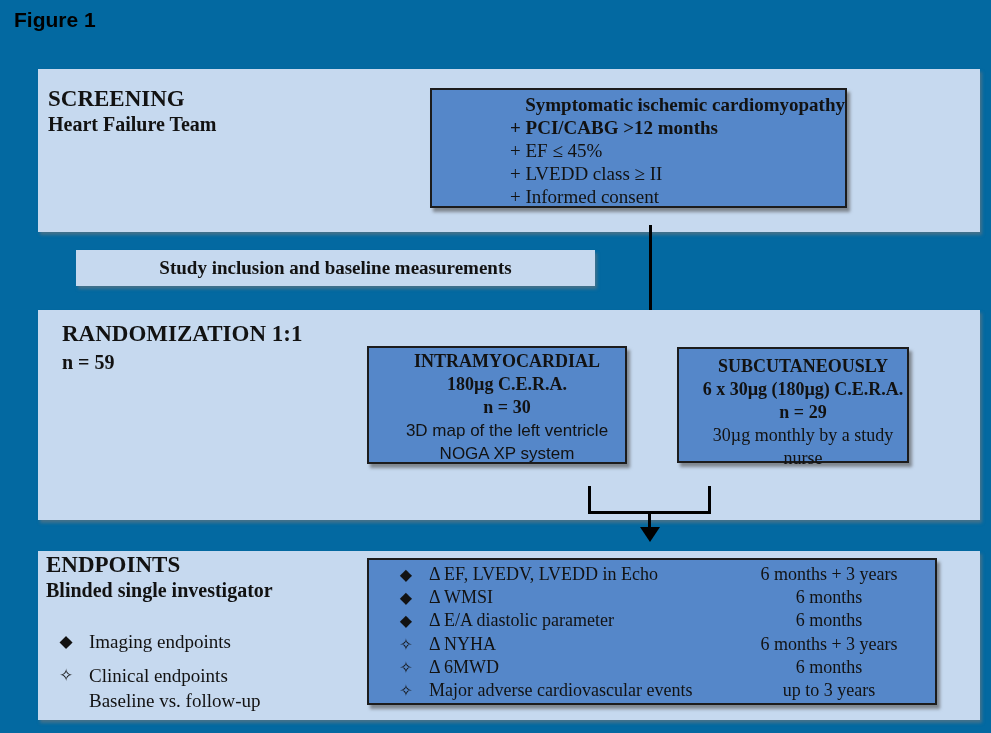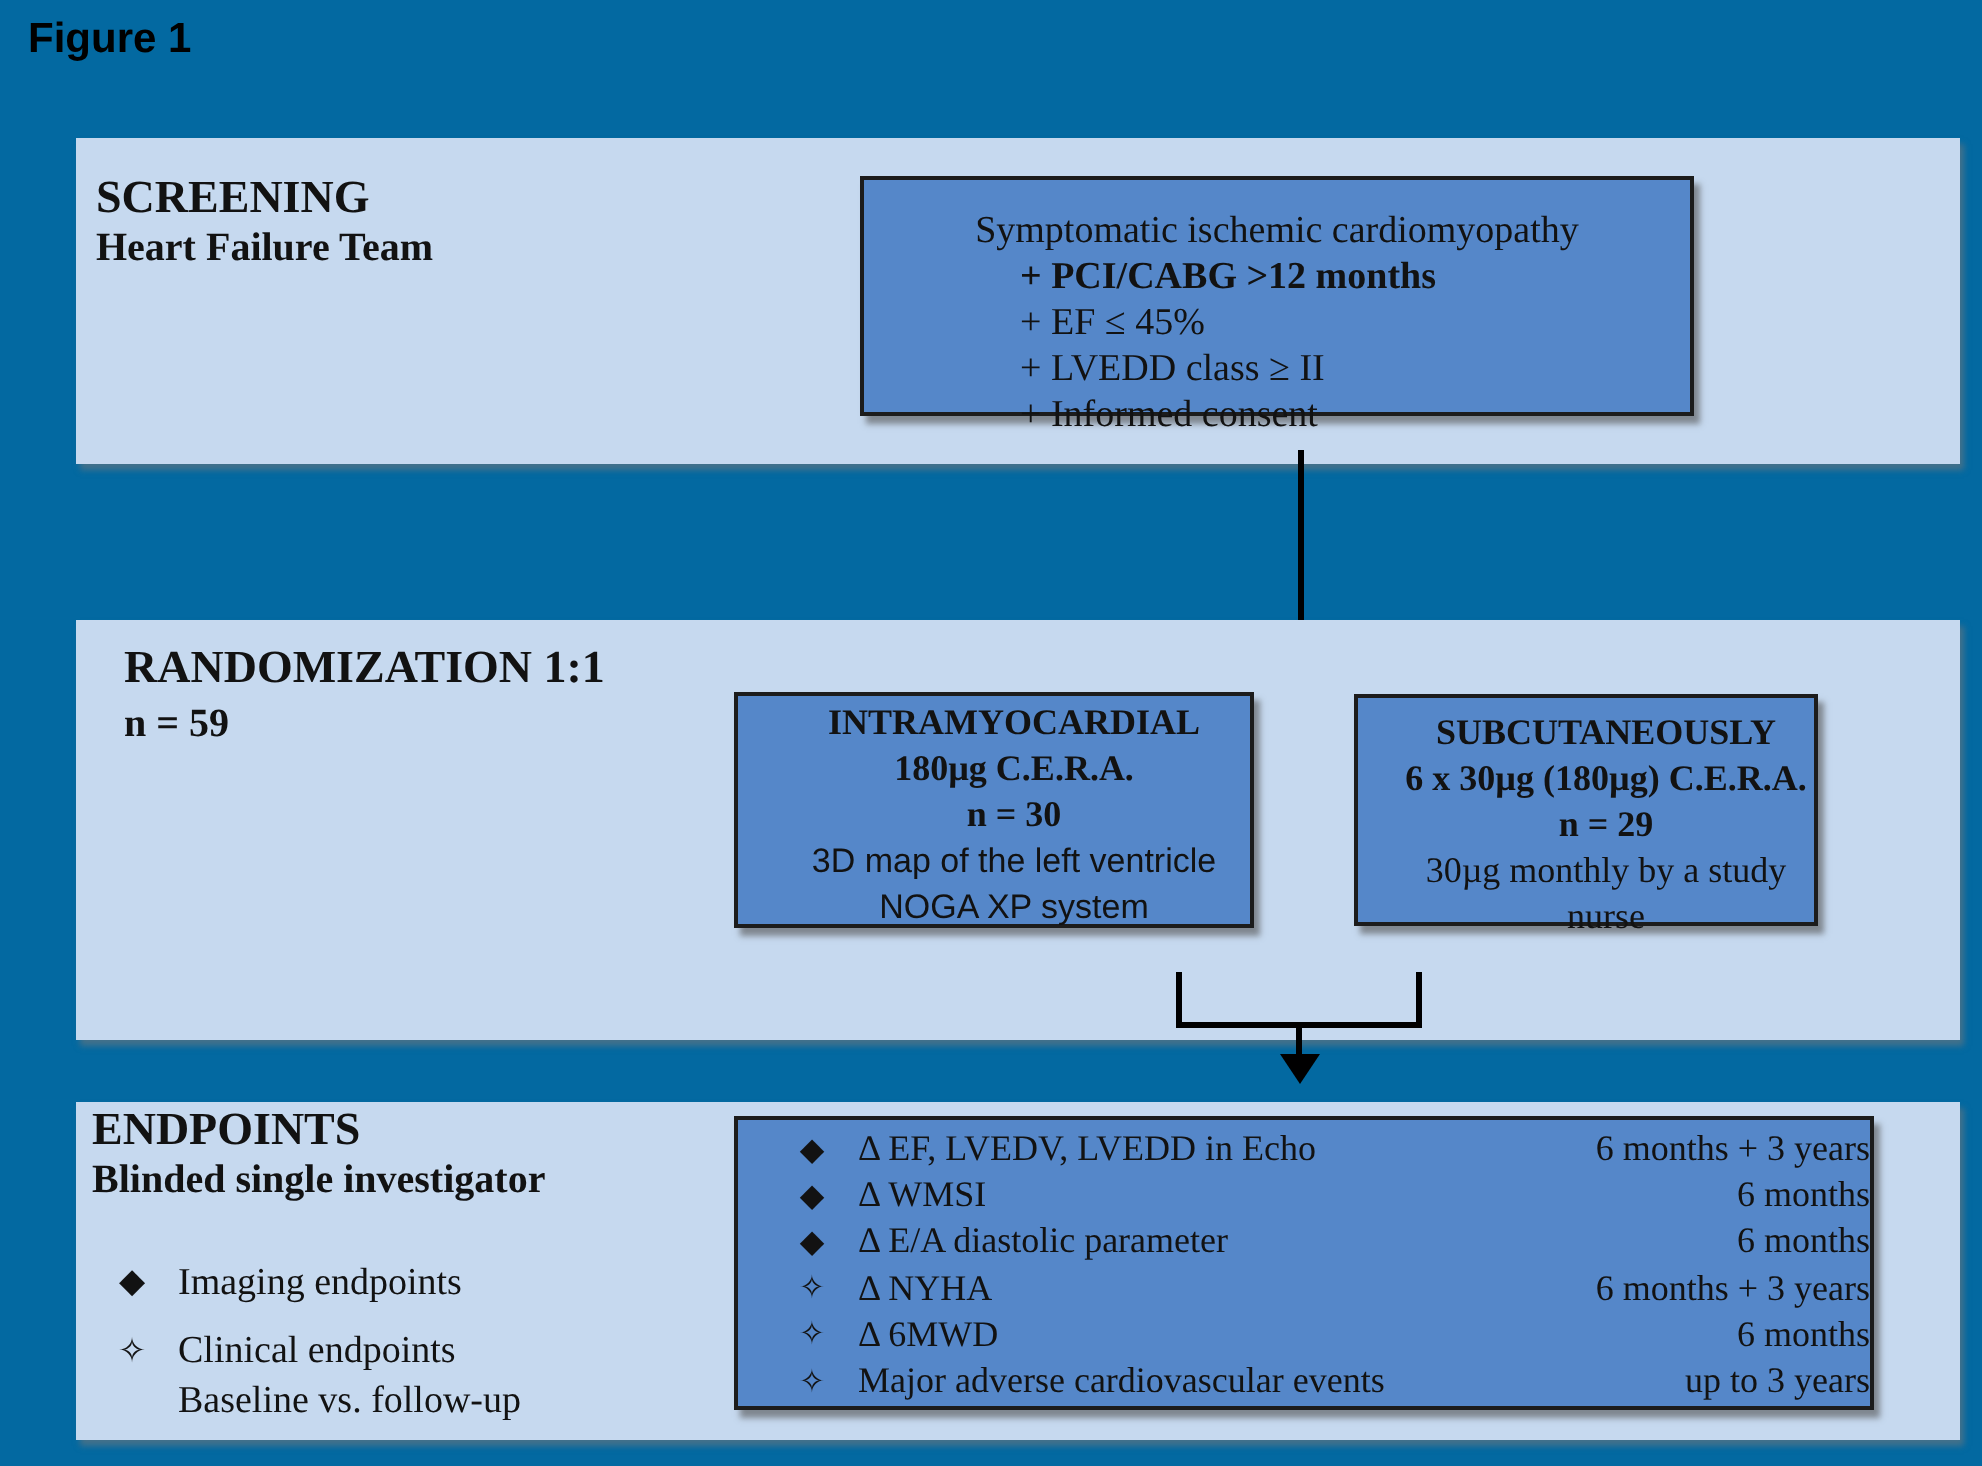--- a/index.html
+++ b/index.html
@@ -28,21 +28,21 @@
   .band-title{position:absolute;font-weight:bold;font-size:23px;line-height:26px;}
   .band-subtitle{position:absolute;font-weight:bold;font-size:20px;line-height:23px;}
   .bluebox{
     position:absolute;background:var(--boxblue);
     border:2px solid var(--border);
     box-shadow:3px 4px 3px rgba(80,80,80,.6);
     box-sizing:border-box;
   }
   
   .criteria-box{left:392px;top:19px;width:417px;height:120px;font-size:19px;line-height:23px;}
-  .criteria-head{text-align:center;font-weight:normal;padding-top:14px;}
+  .criteria-head{text-align:right;font-weight:bold;padding-top:3px;}
   .criteria-item{margin-left:78px;}
   .criteria-item.bold{font-weight:bold;}
   
   .banner{
     position:absolute;left:76px;top:250px;width:519px;height:36px;
     background:var(--band);box-shadow:2px 3px 3px rgba(120,120,120,.55);
     display:flex;align-items:center;justify-content:center;
     font-weight:bold;font-size:19px;
   }
   
@@ -54,21 +54,21 @@
   .arm-line.sans{font-family:"Liberation Sans","DejaVu Sans",sans-serif;font-size:17px;}
   .arm-box .pad{padding-top:2px;}
   
   .legend-row{position:absolute;font-size:19px;display:flex;gap:12px;}
   .legend-bullet{width:22px;text-align:center;font-size:17px;}
   .legend-note{position:absolute;font-size:19px;}
   .endpoints-box{left:329px;top:7px;width:570px;height:147px;padding-top:3px;}
   .ep-row{display:flex;align-items:center;height:23.2px;font-size:18px;}
   .ep-bullet{width:22px;margin-left:26px;text-align:center;font-size:16px;}
   .ep-label{flex:1;margin-left:12px;}
-  .ep-time{width:212px;text-align:right;}
+  .ep-time{width:212px;text-align:center;}
   
   .ln{position:absolute;background:#000;}
   .arrowhead{
     position:absolute;width:0;height:0;
     border-left:10px solid transparent;border-right:10px solid transparent;
     border-top:15px solid #000;
   }
 </style>
 </head>
 <body>
@@ -83,20 +83,23 @@
 
     <div class="bluebox criteria-box">
       <div class="criteria-head">Symptomatic ischemic cardiomyopathy</div>
       <div class="criteria-item bold">+ PCI/CABG &gt;12 months</div>
       <div class="criteria-item">+ EF ≤ 45%</div>
       <div class="criteria-item">+ LVEDD class ≥ II</div>
       <div class="criteria-item">+ Informed consent</div>
     </div>
   </section>
 
+  <div class="banner">
+    <span>Study inclusion and baseline measurements</span>
+  </div>
 
   <div class="ln" style="left:649px;top:225px;width:3px;height:92px;"></div>
   <div class="ln" style="left:589px;top:314px;width:123px;height:3px;"></div>
   <div class="ln" style="left:589px;top:314px;width:3px;height:17px;"></div>
   <div class="ln" style="left:709px;top:314px;width:3px;height:17px;"></div>
   <div class="arrowhead" style="left:581px;top:329px;"></div>
   <div class="arrowhead" style="left:701px;top:329px;"></div>
 
   <section class="band band-randomization">
     <div class="band-title" style="left:24px;top:11px;">RANDOMIZATION 1:1</div>

